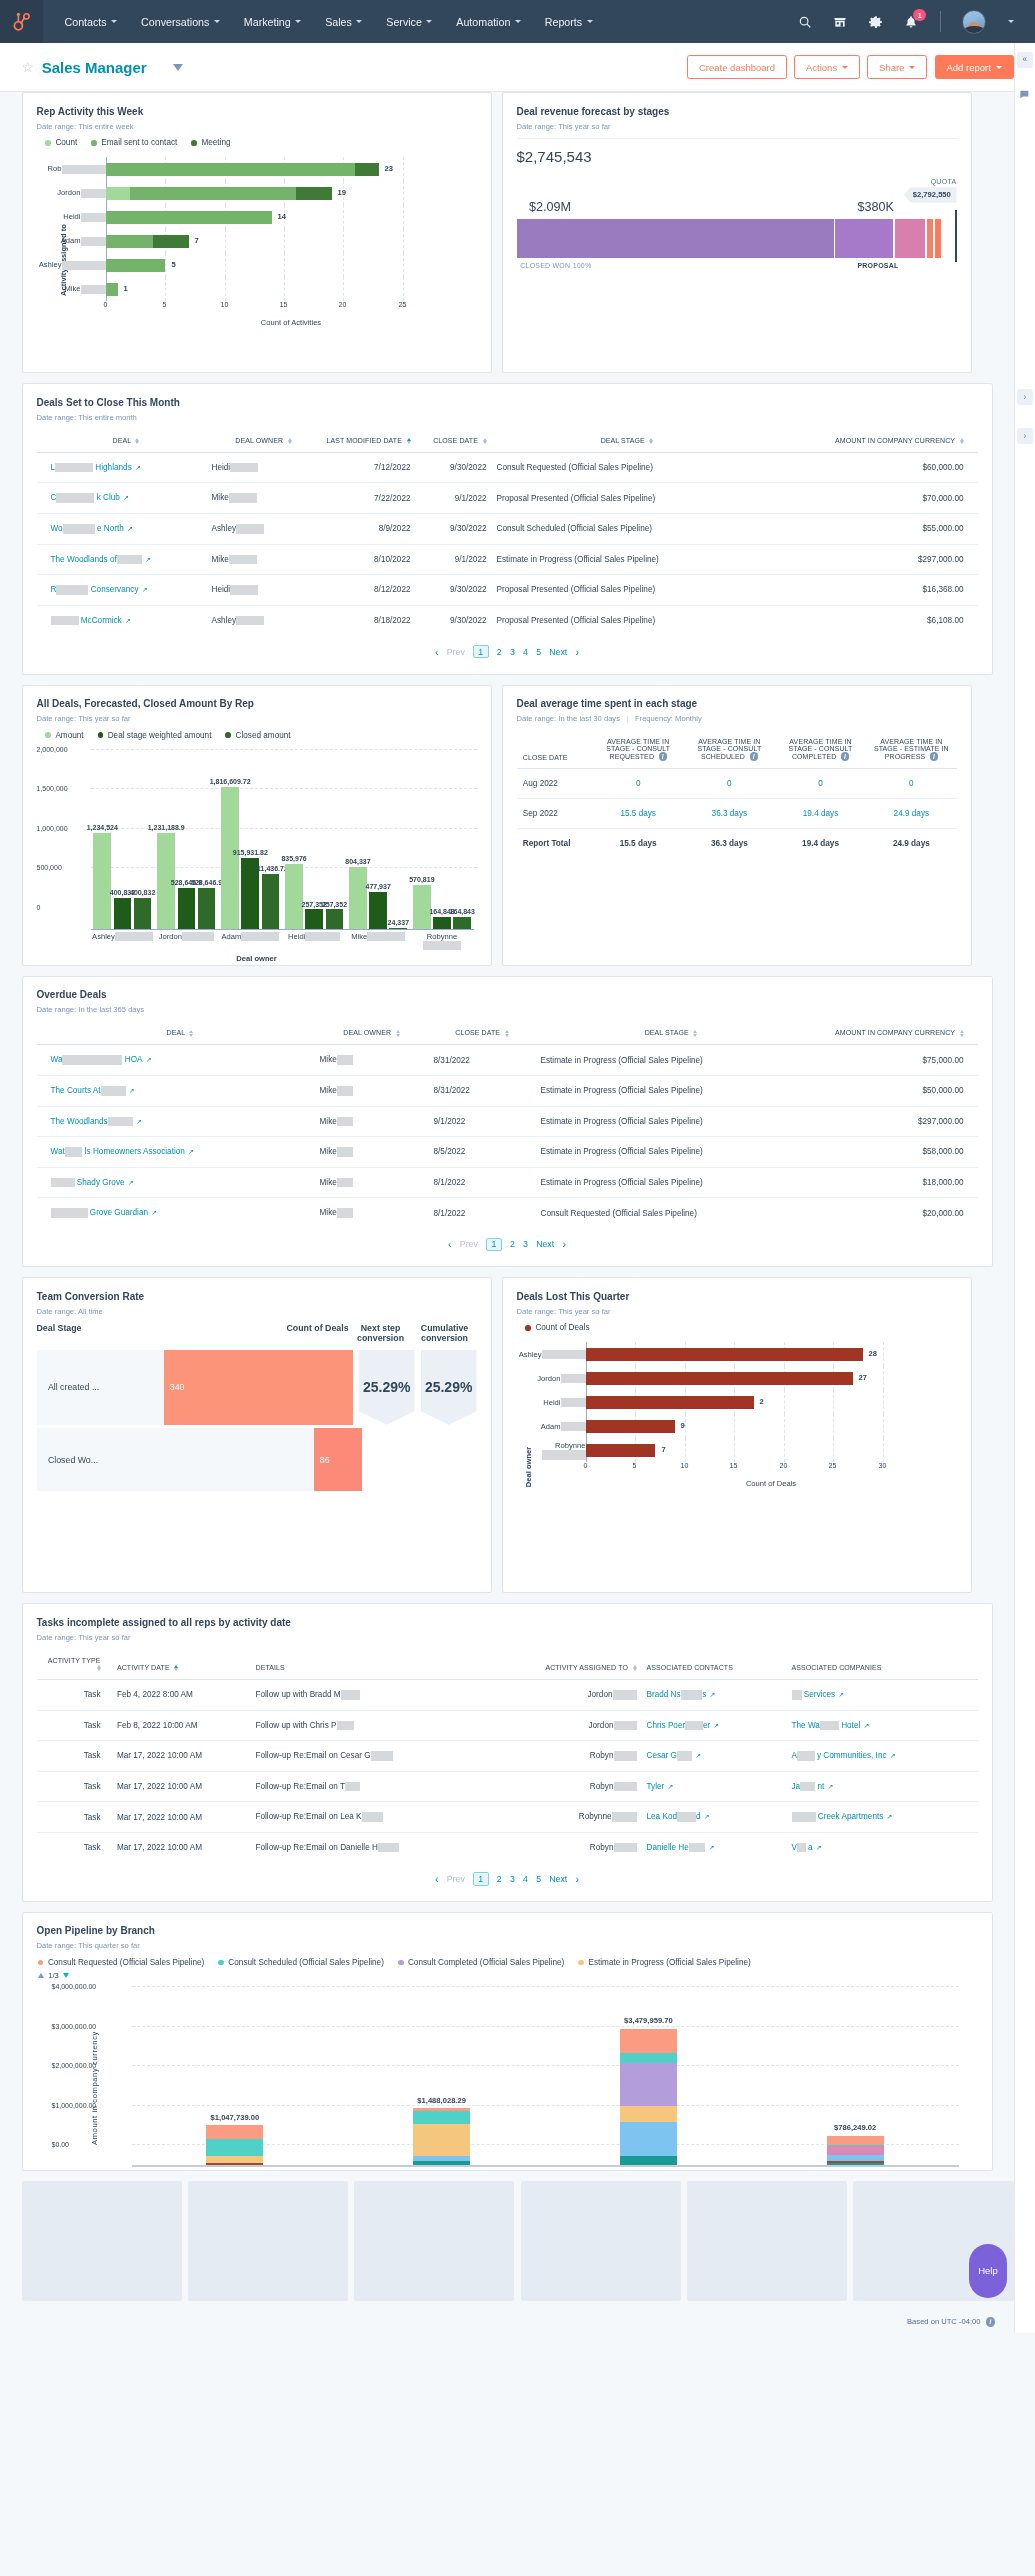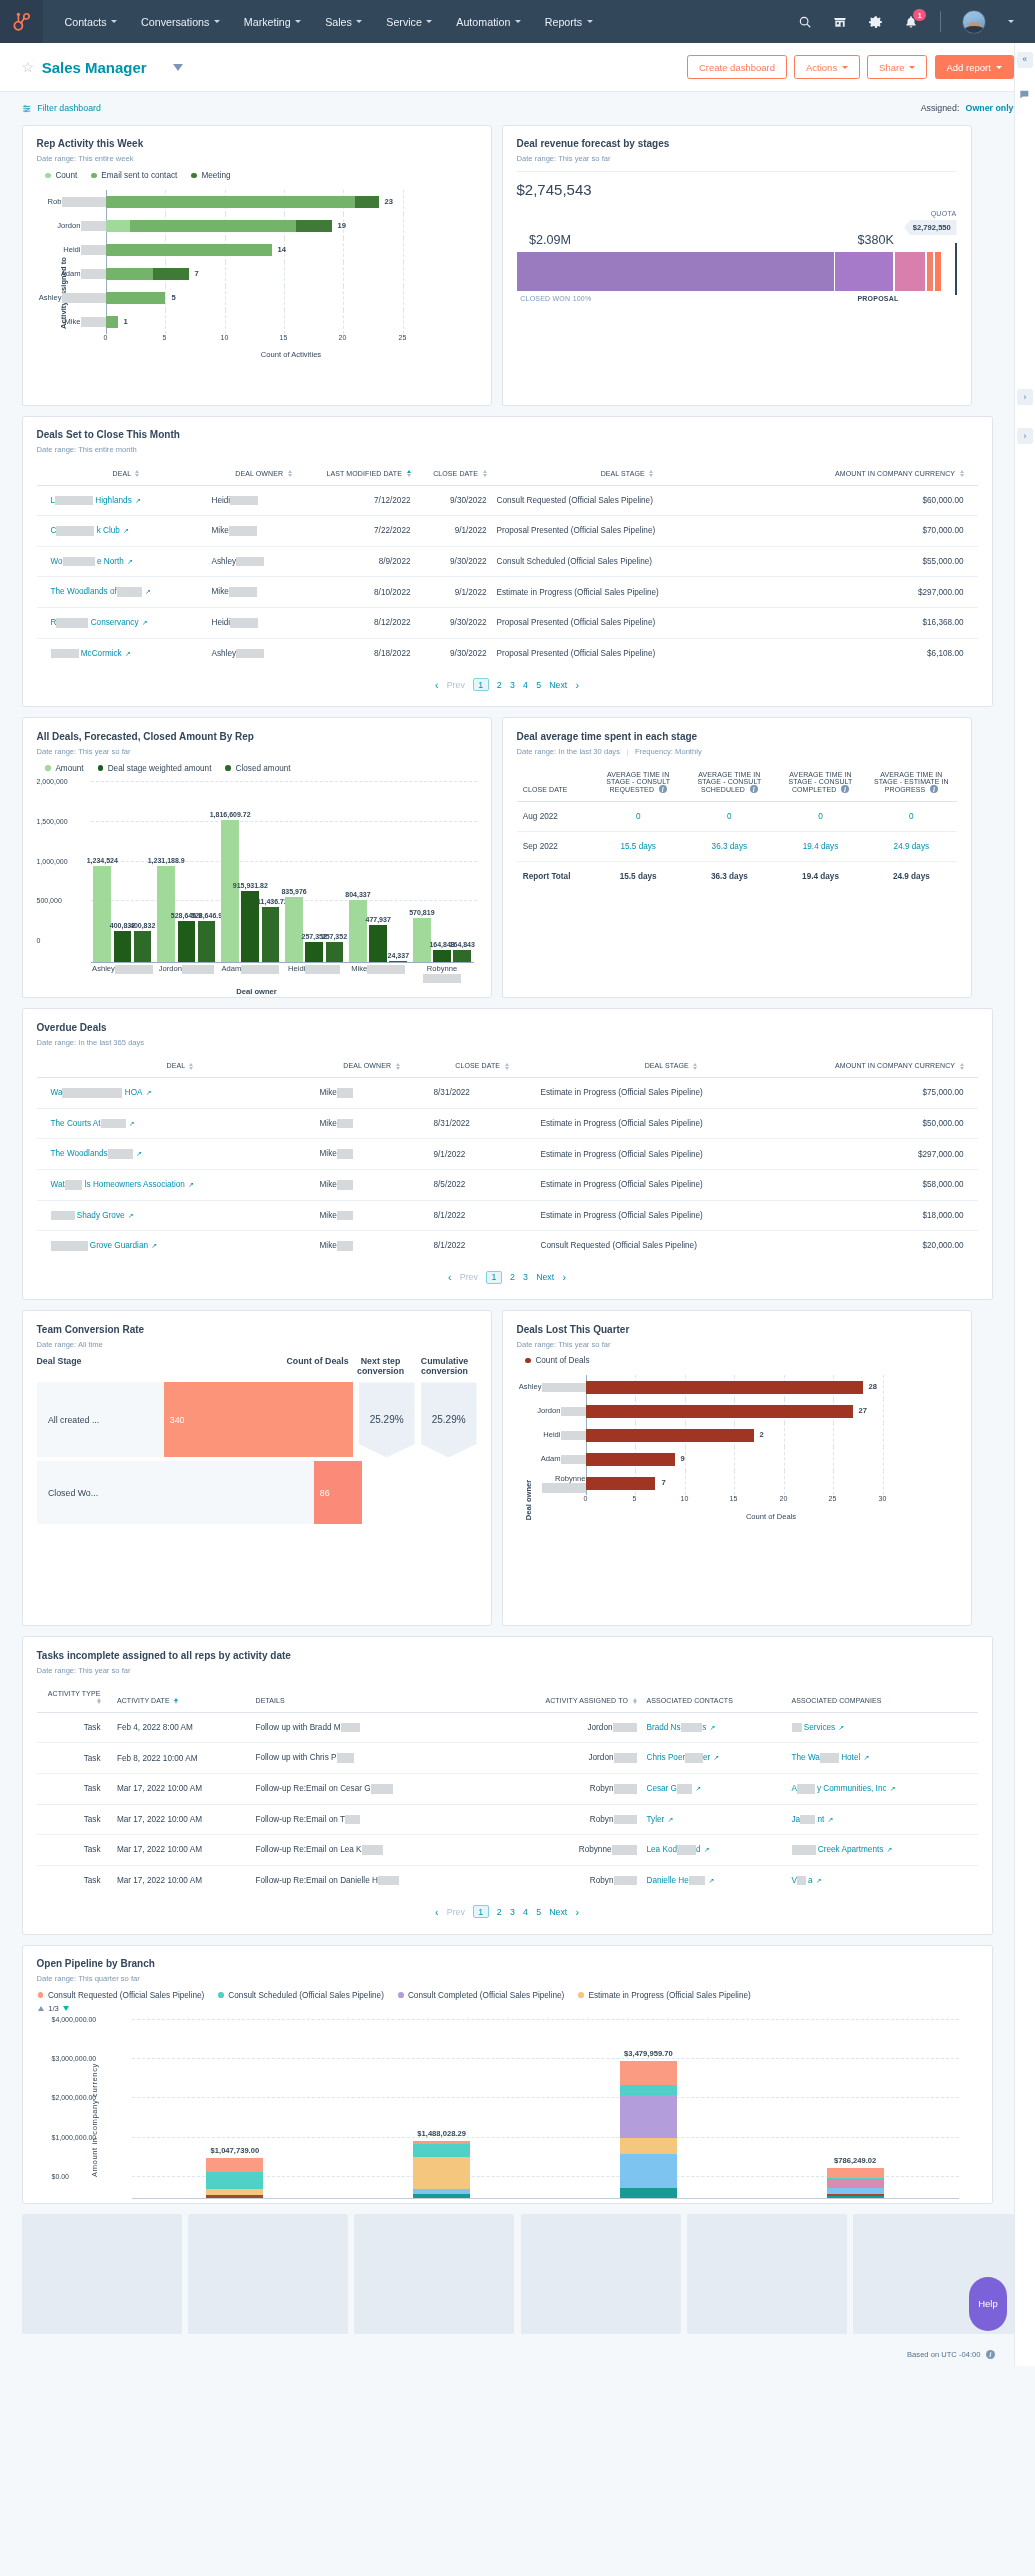--- a/index.html
+++ b/index.html
@@ -174,21 +174,21 @@
   
   .conv-head { display:flex; font-size:8.8px; font-weight:600; color:#33475b; margin:1.3px 0 6.3px 0; }
   .conv-head .c1{ width:189px; } .conv-head .c2{ width:133px; text-align:right;}
   .conv-head .c3{ width:66px; text-align:center; } .conv-head .c4{ width:66px; text-align:center; }
   .conv-row { display:flex; align-items:stretch; margin-bottom:3.8px; }
   .conv-stage { width:136px; background:#f5f8fa; display:flex; align-items:center; padding-left:11.4px; font-size:8.8px; color:#33475b; }
   .conv-barwrap { width:189px; background:#f5f8fa; display:flex; align-items:stretch; }
   .conv-bar { display:flex; align-items:center; color:#fff; font-size:8.8px; padding-left:6.3px; }
   .chev-badge {
     width:60px; margin-left:6.3px; background:#eaf0f6; display:flex; align-items:center; justify-content:center;
-    font-size:10px; font-weight:400; color:#33475b;
+    font-size:14px; font-weight:700; color:#33475b;
     clip-path: polygon(0 0, 100% 0, 100% 82%, 50% 100%, 0 82%);
   }
 
   
   .sp-wrap { position:relative; height:208px; margin-top:3.8px; }
   .sp-ytitle {
     position:absolute; left:1.3px; top:50%; transform:translateY(-50%) rotate(-90deg);
     font-size:7.6px; color:#33475b; letter-spacing:0.6px; white-space:nowrap;
   }
   .sp-ylab { position:absolute; left:15px; font-size:7px; color:#33475b; transform:translateY(-50%); }
@@ -323,35 +323,20 @@
         <span>Share</span>
         <i class="bcaret"></i>
       </button>
       <button class="btn primary">
         <span>Add report</span>
         <i class="bcaret"></i>
       </button>
     </div>
   </div>
 
-  <div class="filterbar">
-    <div class="filter-link">
-      <svg width="9.5" height="9.5" viewBox="0 0 24 24" stroke="#0091ae" stroke-width="2" fill="none">
-        <path d="M3 6h18M3 12h18M3 18h18"></path>
-        <circle cx="8" cy="6" r="2" fill="#fff"></circle>
-          <circle cx="15" cy="12" r="2" fill="#fff"></circle>
-          <circle cx="10" cy="18" r="2" fill="#fff"></circle>
-      </svg>
-      <span>Filter dashboard</span>
-    </div>
-    <div class="assigned">
-      <span>Assigned:</span>
-      <b>Owner only</b>
-    </div>
-  </div>
 
   <div class="grid">
 
     <div class="row">
 
       <div class="card half" style="height:281px;">
         <div class="card-title">Rep Activity this Week</div>
         <div class="card-sub">
           <span>Date range:</span>
           <span>This entire week</span>

